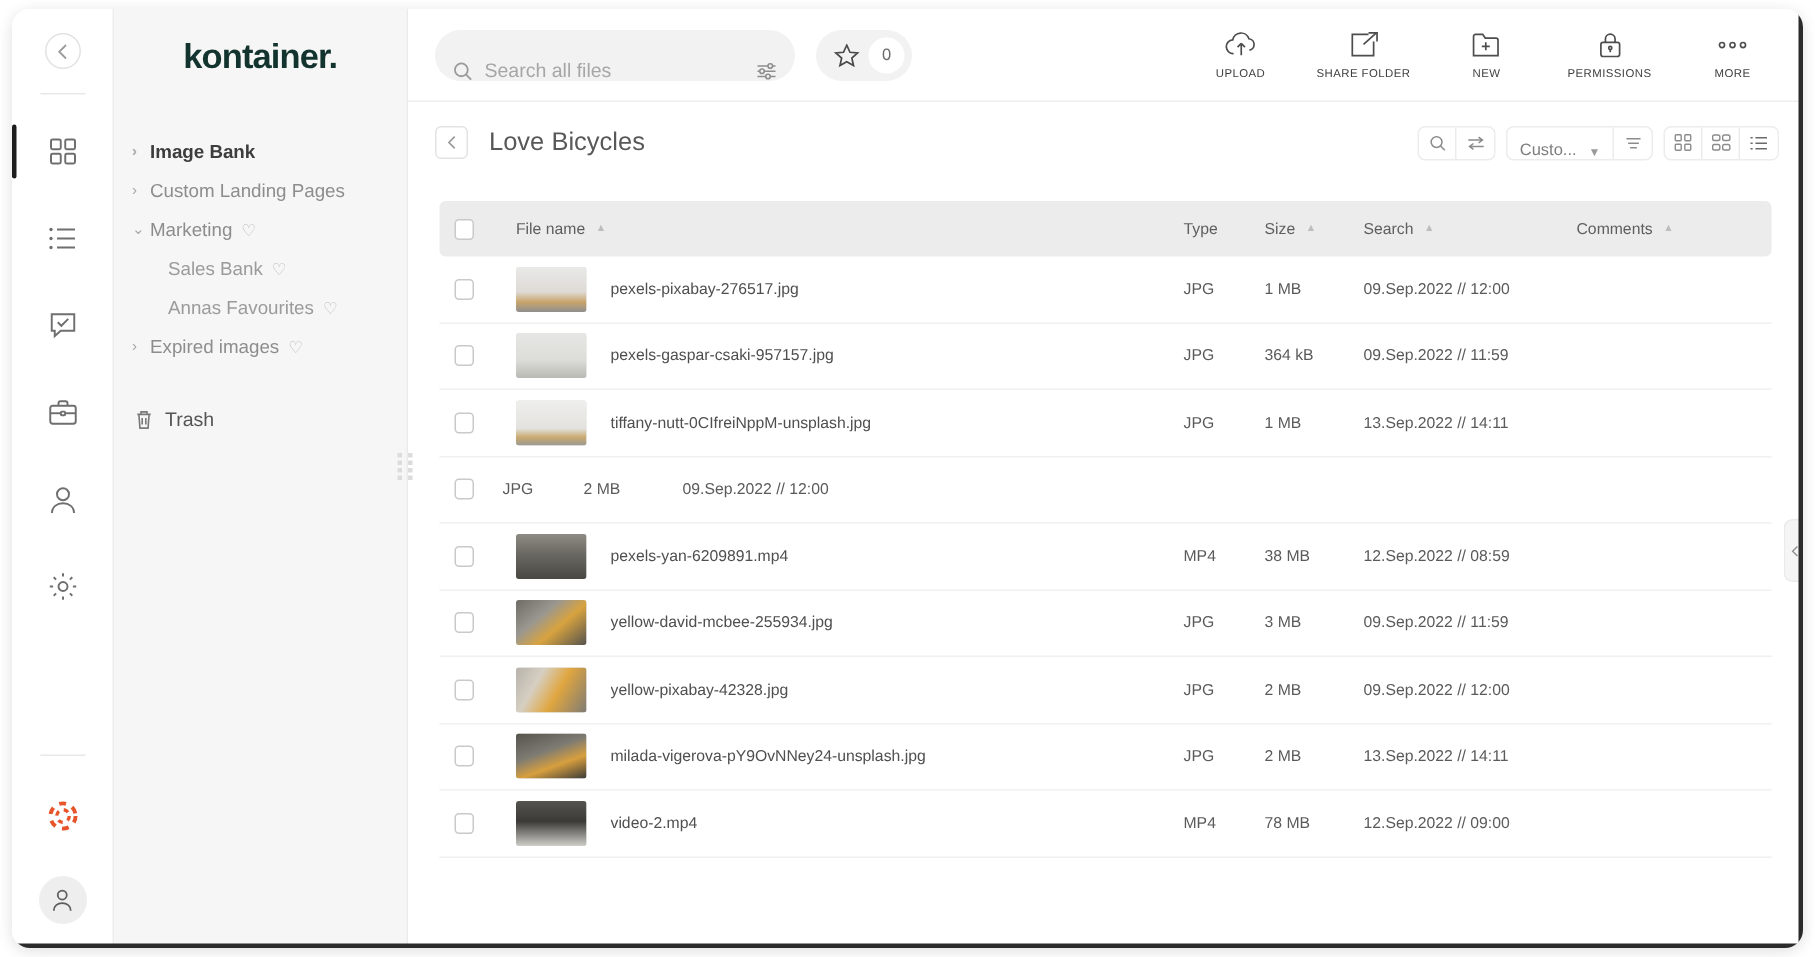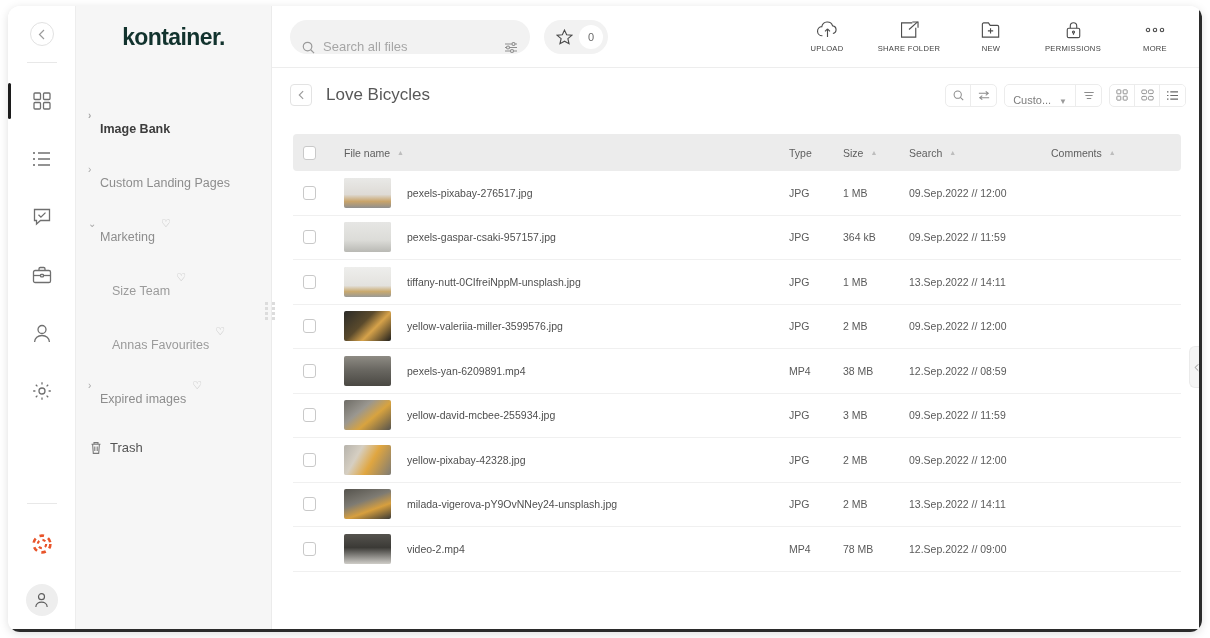--- a/index.html
+++ b/index.html
@@ -92,21 +92,21 @@
     padding: 6px 10px 6px 12px;
     font-size: 12.5px; color: #8d8d8d;
     white-space: nowrap;
   }
   .tree-item.bold { color: #3d3d3d; font-weight: bold; }
   .caret {
     width: 12px; flex: 0 0 12px;
     font-size: 10px; color: #a8a8a8;
     display: inline-block;
   }
-  .tree-label { margin-right: 6px; margin-top: 28px; }
+  .tree-label { margin-right: 6px; }
   .heart { color: #bdbdbd; font-size: 11px; }
   .tree-item.child { padding-left: 36px; font-size: 12.5px; color: #9b9b9b; }
   .tree-item.trash {
     margin-top: 22px; padding-left: 14px;
     color: #555555; font-size: 13px;
   }
   .trash-icon { margin-right: 8px; color: #7a7a7a; display: inline-flex; }
   .drag-handle {
     position: absolute; right: -6px; top: 294px;
     width: 12px; height: 22px;
@@ -373,21 +373,21 @@
             <span class="tree-label">Custom Landing Pages</span>
           </div>
 
           <div class="tree-item">
             <span class="caret">⌄</span>
             <span class="tree-label">Marketing</span>
             <span class="heart">♡</span>
           </div>
 
           <div class="tree-item child">
-            <span class="tree-label">Size Team</span>
+            <span class="tree-label">Sales Bank</span>
             <span class="heart">♡</span>
           </div>
 
           <div class="tree-item child">
             <span class="tree-label">Annas Favourites</span>
             <span class="heart">♡</span>
           </div>
 
           <div class="tree-item">
             <span class="caret">›</span>
@@ -638,26 +638,20 @@
                   </div>
                   <div class="col-type">JPG</div>
                   <div class="col-size">1 MB</div>
                   <div class="col-created">13.Sep.2022 // 14:11</div>
                   <div class="col-comments"></div>
                 </div>
                 <div class="row">
                   <div class="checkcell">
                     <span class="cbox"></span>
                   </div>
-                  <div class="col-name">
-                    <span class="thumb">
-                      <div style="background: linear-gradient(135deg, rgb(43, 43, 40) 0%, rgb(90, 74, 44) 40%, rgb(214, 162, 74) 62%, rgb(31, 31, 29) 100%);"></div>
-                    </span>
-                    <span class="fname">yellow-valeriia-miller-3599576.jpg</span>
-                  </div>
                   <div class="col-type">JPG</div>
                   <div class="col-size">2 MB</div>
                   <div class="col-created">09.Sep.2022 // 12:00</div>
                   <div class="col-comments"></div>
                 </div>
                 <div class="row">
                   <div class="checkcell">
                     <span class="cbox"></span>
                   </div>
                   <div class="col-name">

